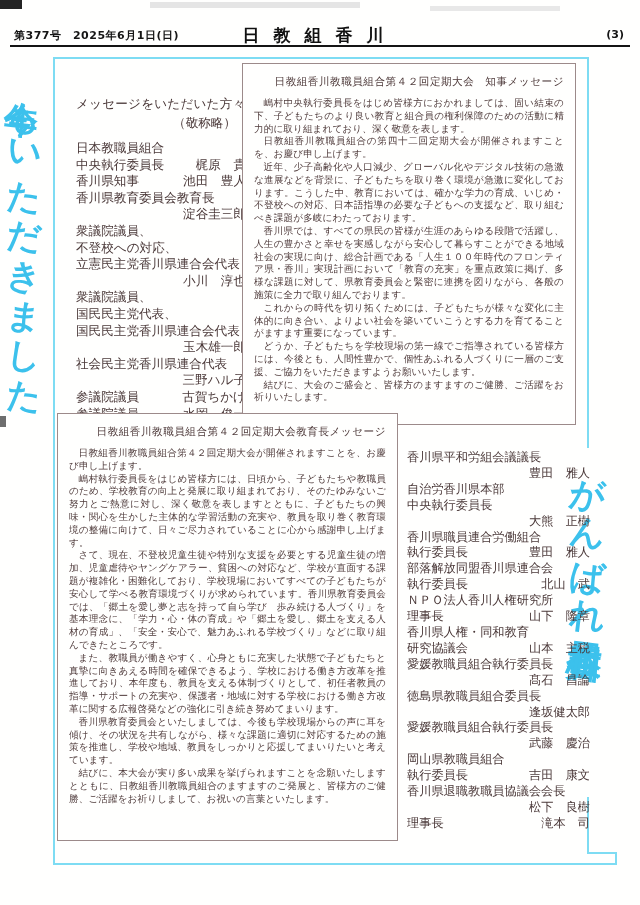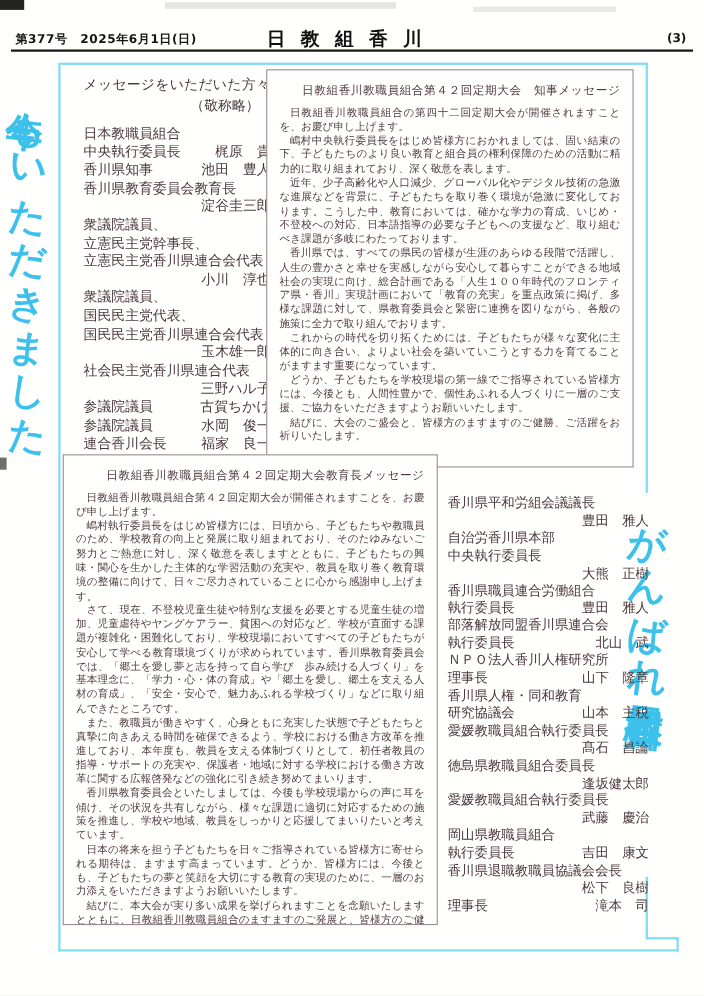--- a/index.html
+++ b/index.html
@@ -14,21 +14,21 @@
   .hdr-page{position:absolute;right:16px;top:28px;font-size:11px;font-weight:bold;color:#151515;}
   .hdr-rule{position:absolute;left:10px;top:45px;width:620px;height:2px;background:#141414;}
   
   .cf{position:absolute;background:#7edcf3;}
   
   .banner{position:absolute;writing-mode:vertical-rl;text-orientation:upright;
           font-weight:bold;color:#3cc1ec;line-height:1.0;letter-spacing:1px;}
   .banner-left{left:10px;top:76px;font-size:34px;}
   .banner-right{left:572px;top:452px;font-size:35px;}
   
-  .contrib{position:absolute;left:76px;top:69px;width:170px;font-size:12.6px;color:#4a3838;}
+  .contrib{position:absolute;left:76px;top:96px;width:170px;font-size:12.6px;color:#4a3838;}
   .contrib .ttl{font-weight:500;letter-spacing:.2px;white-space:nowrap;}
   .contrib .sub{text-align:right;padding-right:10px;margin:2px 0 8px 0;}
   .lrow{display:flex;justify-content:space-between;line-height:16.6px;white-space:nowrap;}
   .lrow .nm{text-align:right;}
   
   .msgbox{position:absolute;background:#fffffe;border:1px solid #9c8a8a;padding:9px 11px 8px 11px;
           color:#4e3a3a;overflow:hidden;box-sizing:border-box;}
   .msgbox .bttl{text-align:right;font-size:10.6px;margin:2px 0 8px 0;letter-spacing:.5px;white-space:nowrap;}
   .msgbox p{margin:0;font-size:9.6px;line-height:12.8px;text-align:justify;text-indent:1em;letter-spacing:.1px;}
   .msgbox .date{margin-top:10px;font-size:9.8px;padding-left:1.8em;}
@@ -93,21 +93,21 @@
           <span class="lbl"></span>
           <span class="nm">淀谷圭三郎</span>
         </div>
 
         <div class="lrow">
           <span class="lbl">衆議院議員、</span>
           <span class="nm"></span>
         </div>
 
         <div class="lrow">
-          <span class="lbl">立憲民主党幹事長、</span>
+          <span class="lbl">不登校への対応、</span>
           <span class="nm"></span>
         </div>
 
         <div class="lrow">
           <span class="lbl">立憲民主党香川県連合会代表</span>
           <span class="nm"></span>
         </div>
 
         <div class="lrow">
           <span class="lbl"></span>
@@ -158,42 +158,41 @@
           <span class="lbl">連合香川会長</span>
           <span class="nm">福家　良一</span>
         </div>
       </div>
   </div>
 
   <div class="msgbox box-governor">
     <div class="bttl">日教組香川教職員組合第４２回定期大会　知事メッセージ</div>
     <div>
 
-    <p>日教組香川教職員組合の第四十二回定期大会が開催されますことを、お慶び申し上げます。</p>
-        <p>嶋村中央執行委員長をはじめ皆様方におかれましては、固い結束の下、子どもたちのより良い教育と組合員の権利保障のための活動に精力的に取り組まれており、深く敬意を表します。</p>
+    <p>嶋村中央執行委員長をはじめ皆様方におかれましては、固い結束の下、子どもたちのより良い教育と組合員の権利保障のための活動に精力的に取り組まれており、深く敬意を表します。</p>
+        <p>日教組香川教職員組合の第四十二回定期大会が開催されますことを、お慶び申し上げます。</p>
         <p>近年、少子高齢化や人口減少、グローバル化やデジタル技術の急激な進展などを背景に、子どもたちを取り巻く環境が急激に変化しております。こうした中、教育においては、確かな学力の育成、いじめ・不登校への対応、日本語指導の必要な子どもへの支援など、取り組むべき課題が多岐にわたっております。</p>
         <p>香川県では、すべての県民の皆様が生涯のあらゆる段階で活躍し、人生の豊かさと幸せを実感しながら安心して暮らすことができる地域社会の実現に向け、総合計画である「人生１００年時代のフロンティア県・香川」実現計画において「教育の充実」を重点政策に掲げ、多様な課題に対して、県教育委員会と緊密に連携を図りながら、各般の施策に全力で取り組んでおります。</p>
         <p>これからの時代を切り拓くためには、子どもたちが様々な変化に主体的に向き合い、よりよい社会を築いていこうとする力を育てることがますます重要になっています。</p>
         <p>どうか、子どもたちを学校現場の第一線でご指導されている皆様方には、今後とも、人間性豊かで、個性あふれる人づくりに一層のご支援、ご協力をいただきますようお願いいたします。</p>
         <p>結びに、大会のご盛会と、皆様方のますますのご健勝、ご活躍をお祈りいたします。</p>
       </div>
     <div class="date">令和７年５月３１日</div>
 
   </div>
 
   <div class="msgbox box-super">
     <div class="bttl">日教組香川教職員組合第４２回定期大会教育長メッセージ</div>
     <div>
 
     <p>日教組香川教職員組合第４２回定期大会が開催されますことを、お慶び申し上げます。</p>
         <p>嶋村執行委員長をはじめ皆様方には、日頃から、子どもたちや教職員のため、学校教育の向上と発展に取り組まれており、そのたゆみないご努力とご熱意に対し、深く敬意を表しますとともに、子どもたちの興味・関心を生かした主体的な学習活動の充実や、教員を取り巻く教育環境の整備に向けて、日々ご尽力されていることに心から感謝申し上げます。</p>
         <p>さて、現在、不登校児童生徒や特別な支援を必要とする児童生徒の増加、児童虐待やヤングケアラー、貧困への対応など、学校が直面する課題が複雑化・困難化しており、学校現場においてすべての子どもたちが安心して学べる教育環境づくりが求められています。香川県教育委員会では、「郷土を愛し夢と志を持って自ら学び　歩み続ける人づくり」を基本理念に、「学力・心・体の育成」や「郷土を愛し、郷土を支える人材の育成」、「安全・安心で、魅力あふれる学校づくり」などに取り組んできたところです。</p>
         <p>また、教職員が働きやすく、心身ともに充実した状態で子どもたちと真摯に向きあえる時間を確保できるよう、学校における働き方改革を推進しており、本年度も、教員を支える体制づくりとして、初任者教員の指導・サポートの充実や、保護者・地域に対する学校における働き方改革に関する広報啓発などの強化に引き続き努めてまいります。</p>
         <p>香川県教育委員会といたしましては、今後も学校現場からの声に耳を傾け、その状況を共有しながら、様々な課題に適切に対応するための施策を推進し、学校や地域、教員をしっかりと応援してまいりたいと考えています。</p>
-        <p>日本の将来を担う子どもたちを日々ご指導されている皆様方に寄せられる期待は、ますます高まっています。どうか、皆様方には、今後とも、子どもたちの夢と笑顔を大切にする教育の実現のために、一層のお力添えをいただきますようお願いいたします。</p>
         <p>結びに、本大会が実り多い成果を挙げられますことを念願いたしますとともに、日教組香川教職員組合のますますのご発展と、皆様方のご健勝、ご活躍をお祈りしまして、お祝いの言葉といたします。</p>
       </div>
 
   </div>
 
   <div class="supporters">
     <div>
 
         <div class="lrow">
           <span class="lbl">香川県平和労組会議議長</span>

